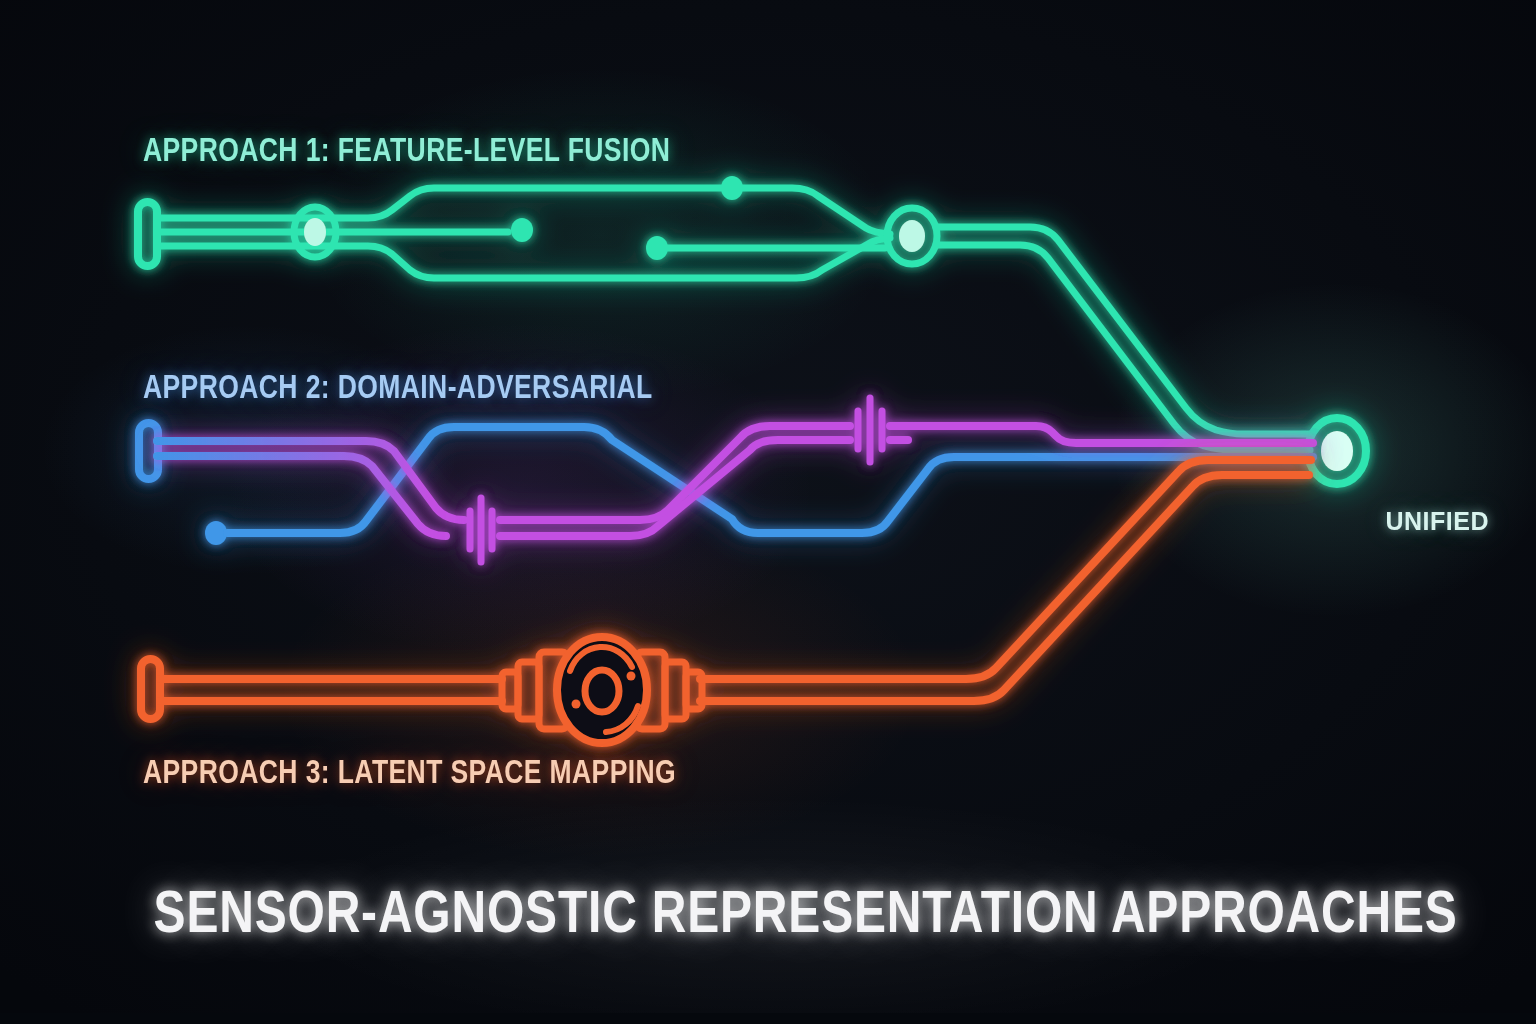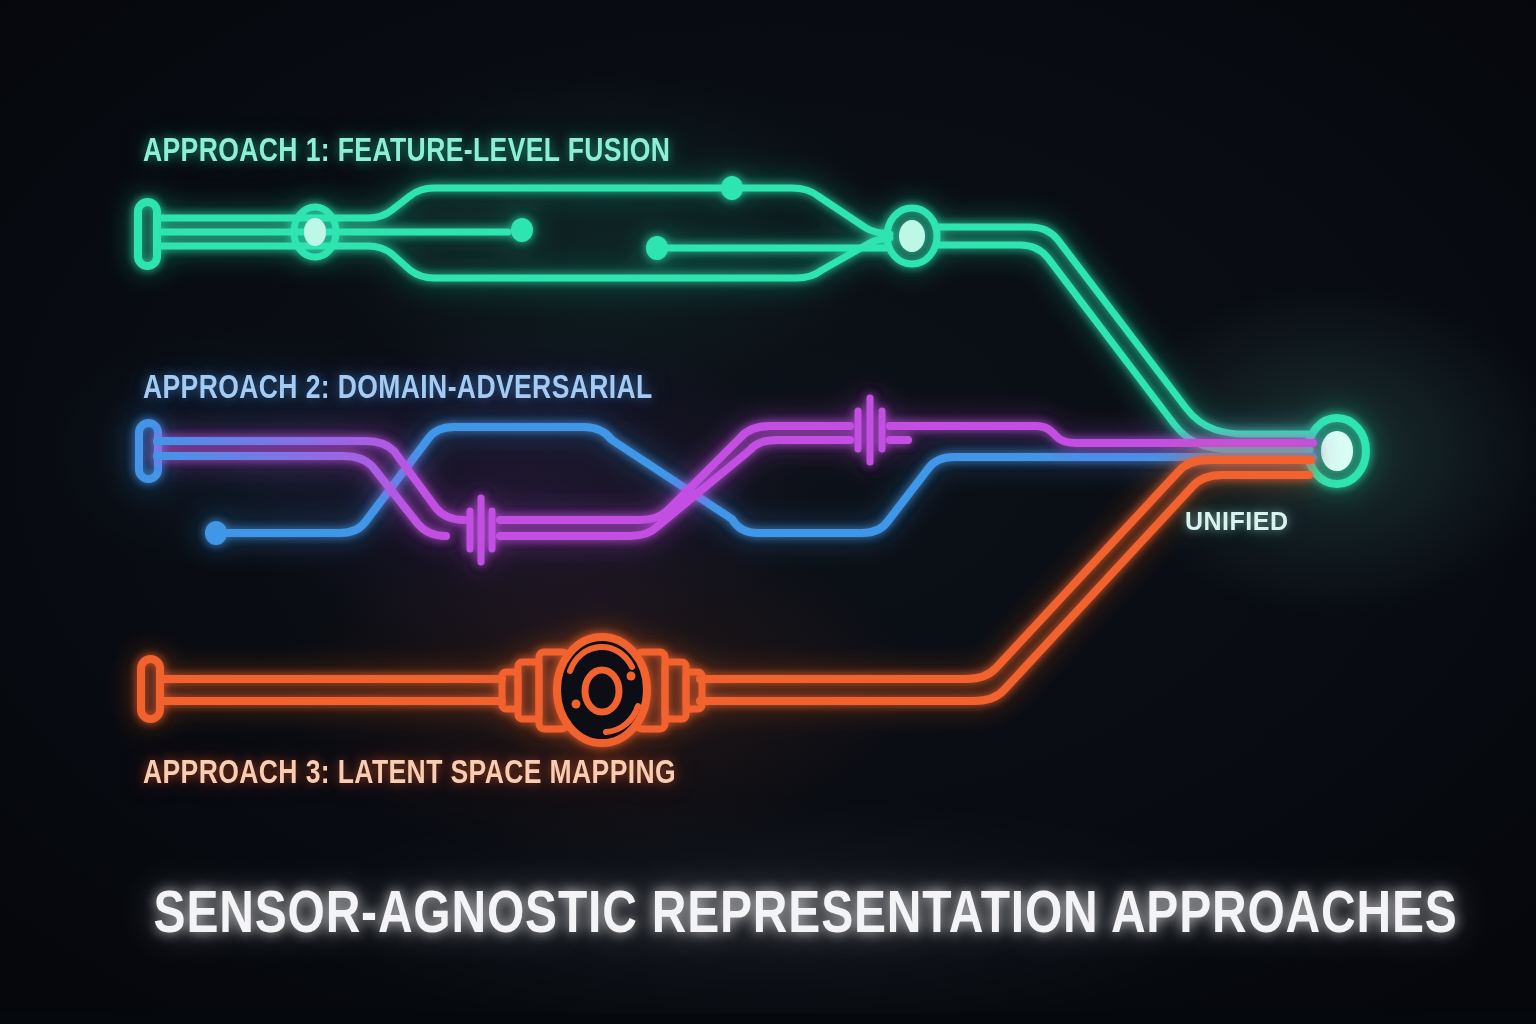--- a/index.html
+++ b/index.html
@@ -23,21 +23,21 @@
     position:absolute;font-weight:bold;font-size:34px;letter-spacing:.5px;
     transform:scaleX(.78);transform-origin:left center;white-space:nowrap;
   }
   .label1{left:143px;top:130px;color:var(--green-text,#8feed6);
     text-shadow:0 0 12px rgba(46,229,177,.55),0 0 34px rgba(46,229,177,.30);}
   .label2{left:143px;top:367px;color:var(--blue-text,#a6cbf3);
     text-shadow:0 0 12px rgba(80,150,235,.55),0 0 34px rgba(80,150,235,.30);}
   .label3{left:143px;top:752px;color:var(--orange-text,#f7cdb3);
     text-shadow:0 0 12px rgba(242,98,46,.55),0 0 34px rgba(242,98,46,.30);}
   .unified{
-    position:absolute;left:1185px;top:504px;width:304px;text-align:left;
+    position:absolute;left:1185px;top:504px;width:304px;text-align:right;
     font-weight:bold;font-size:25px;line-height:35px;letter-spacing:.5px;
     color:var(--mint-text,#d9f4ee);
     text-shadow:0 0 10px rgba(180,240,230,.55),0 0 26px rgba(140,230,210,.30);
   }
   .title{
     position:absolute;left:0;top:877px;width:1536px;text-align:center;
     font-weight:bold;font-size:60px;letter-spacing:1px;white-space:nowrap;
     color:var(--title-text,#f4f4f6);transform:scaleX(.80);transform-origin:center;
     text-shadow:0 0 14px rgba(255,255,255,.75),0 0 44px rgba(255,255,255,.38);
   }

